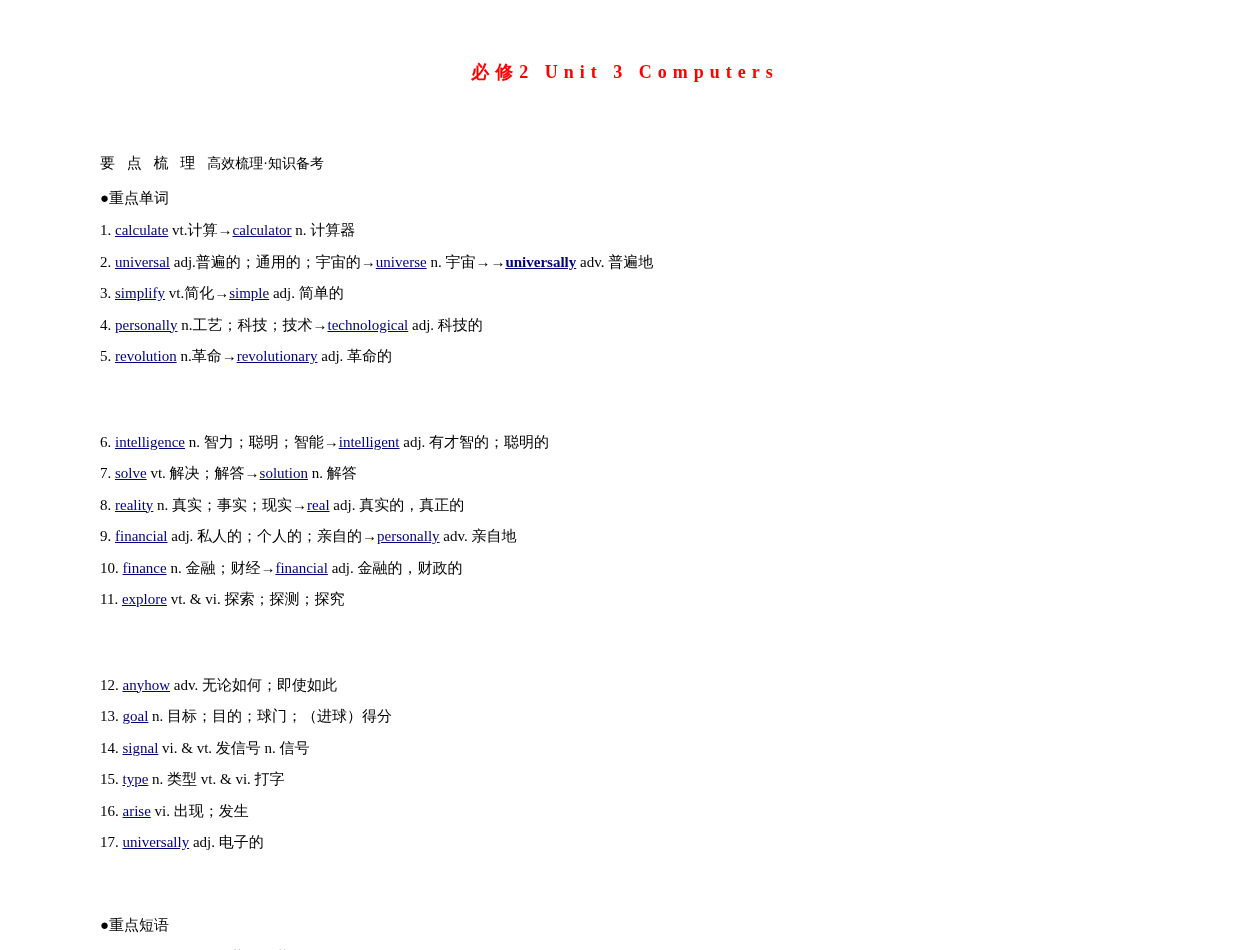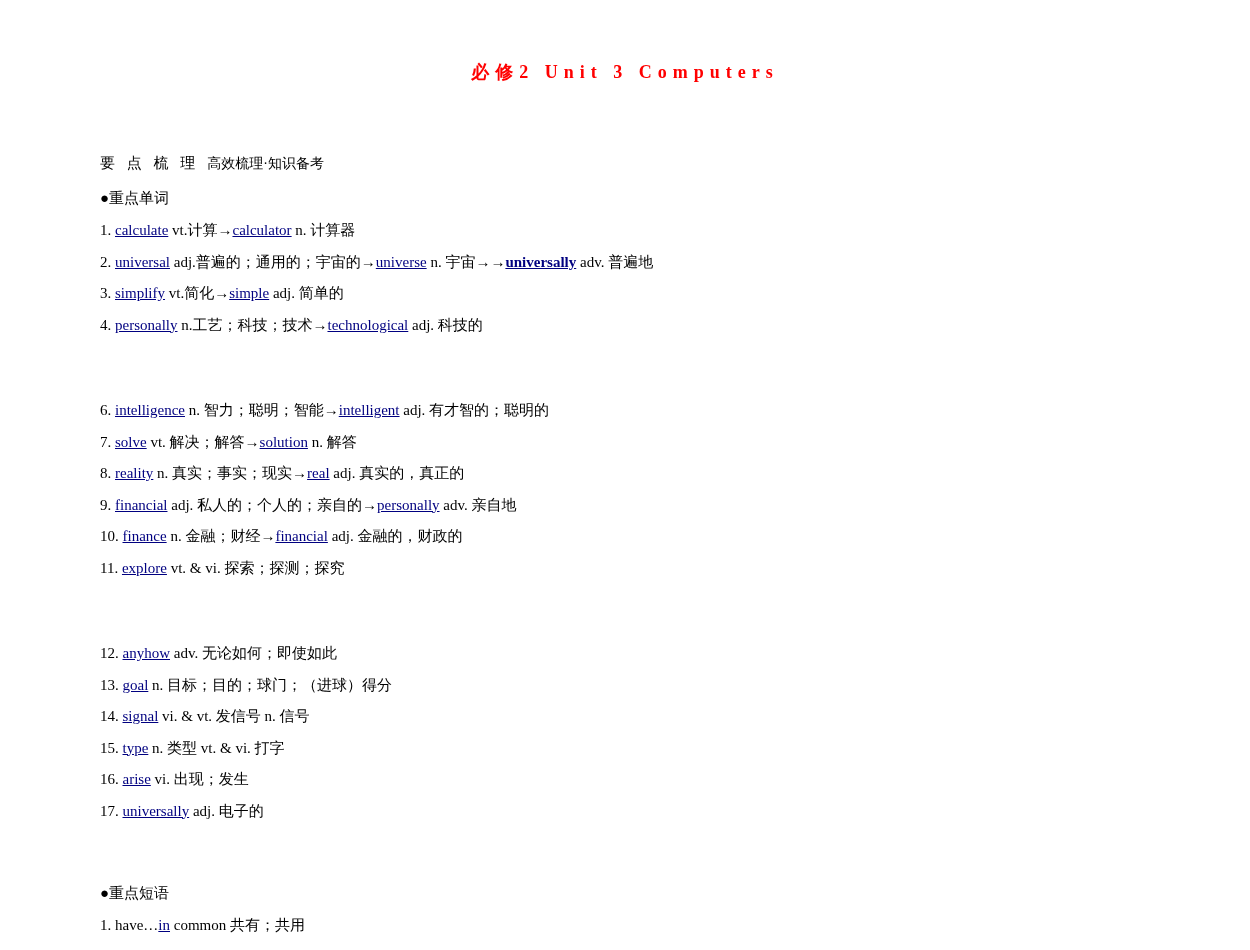--- a/index.html
+++ b/index.html
@@ -75,20 +75,21 @@
 </div>
 
 <div class="bullet-heading">●重点单词</div>
 
 <ul class="word-list">
 
 <li><span>1. </span><span class="underline">calculate</span> <span>vt.计算→</span><span class="underline">calculator</span> <span>n. 计算器</span></li>
     <li><span>2. </span><span class="underline">universal</span> <span>adj.普遍的；通用的；宇宙的→</span><span class="underline">universe</span> <span>n. 宇宙→→<span class="underline" style="display:inline;font-weight:bold;">universally</span> adv. 普遍地</span></li>
     <li><span>3. </span><span class="underline">simplify</span> <span>vt.简化→</span><span class="underline">simple</span> <span>adj. 简单的</span></li>
     <li><span>4. </span><span class="underline">personally</span> <span>n.工艺；科技；技术→</span><span class="underline">technological</span> <span>adj. 科技的</span></li>
+    <li><span>5. </span><span class="underline">revolution</span> <span>n.革命→</span><span class="underline">revolutionary</span> <span>adj. 革命的</span></li>
   </ul>
 
 <div class="spacer"></div>
 
 <ul class="word-list">
 <li><span>6. </span><span class="underline">intelligence</span> <span>n. 智力；聪明；智能→</span><span class="underline">intelligent</span> <span>adj. 有才智的；聪明的</span></li>
     <li><span>7. </span><span class="underline">solve</span> <span>vt. 解决；解答→</span><span class="underline">solution</span> <span>n. 解答</span></li>
     <li><span>8. </span><span class="underline">reality</span> <span>n. 真实；事实；现实→</span><span class="underline">real</span> <span>adj. 真实的，真正的</span></li>
     <li><span>9. </span><span class="underline">financial</span> <span>adj. 私人的；个人的；亲自的→</span><span class="underline">personally</span> <span>adv. 亲自地</span></li>
     <li><span>10. </span><span class="underline">finance</span> <span>n. 金融；财经→</span><span class="underline">financial</span> <span>adj. 金融的，财政的</span></li>

